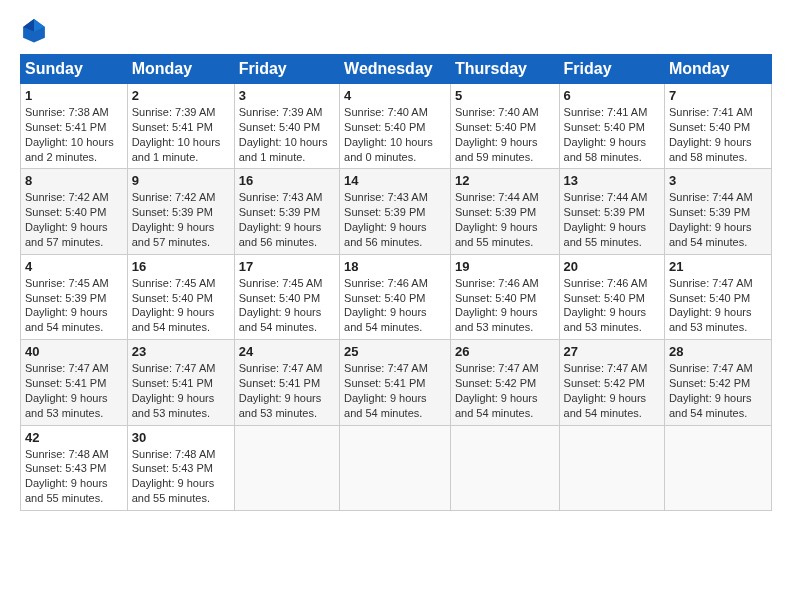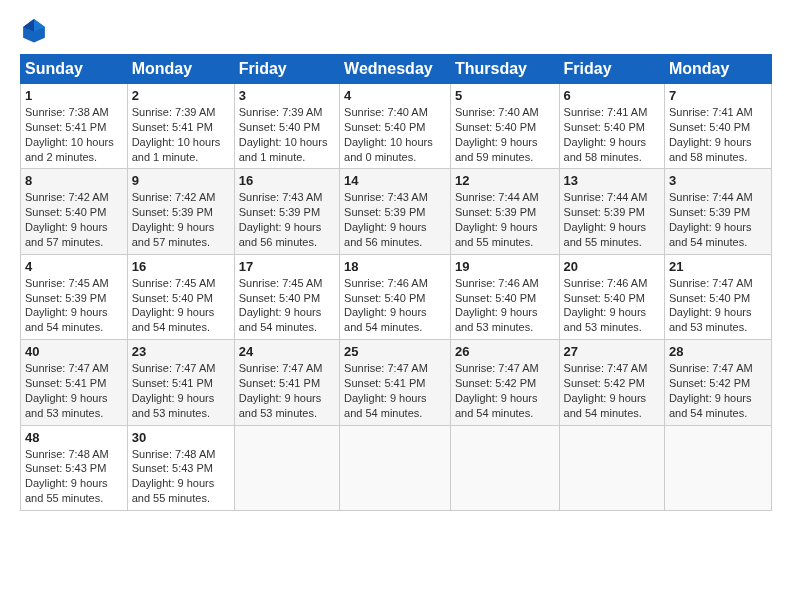--- a/index.html
+++ b/index.html
@@ -243,21 +243,21 @@
         <span class="day-num">27</span>
         <span class="day-detail">Sunrise: 7:47 AM<br>Sunset: 5:42 PM<br>Daylight: 9 hours and 54 minutes.</span>
       </td>
           <td>
         <span class="day-num">28</span>
         <span class="day-detail">Sunrise: 7:47 AM<br>Sunset: 5:42 PM<br>Daylight: 9 hours and 54 minutes.</span>
       </td>
         </tr>
         <tr>
           <td>
-        <span class="day-num">48</span>
+        <span class="day-num">42</span>
         <span class="day-detail">Sunrise: 7:48 AM<br>Sunset: 5:43 PM<br>Daylight: 9 hours and 55 minutes.</span>
       </td>
           <td>
         <span class="day-num">30</span>
         <span class="day-detail">Sunrise: 7:48 AM<br>Sunset: 5:43 PM<br>Daylight: 9 hours and 55 minutes.</span>
       </td>
           <td class="empty-cell"></td>
           <td class="empty-cell"></td>
           <td class="empty-cell"></td>
           <td class="empty-cell"></td>

